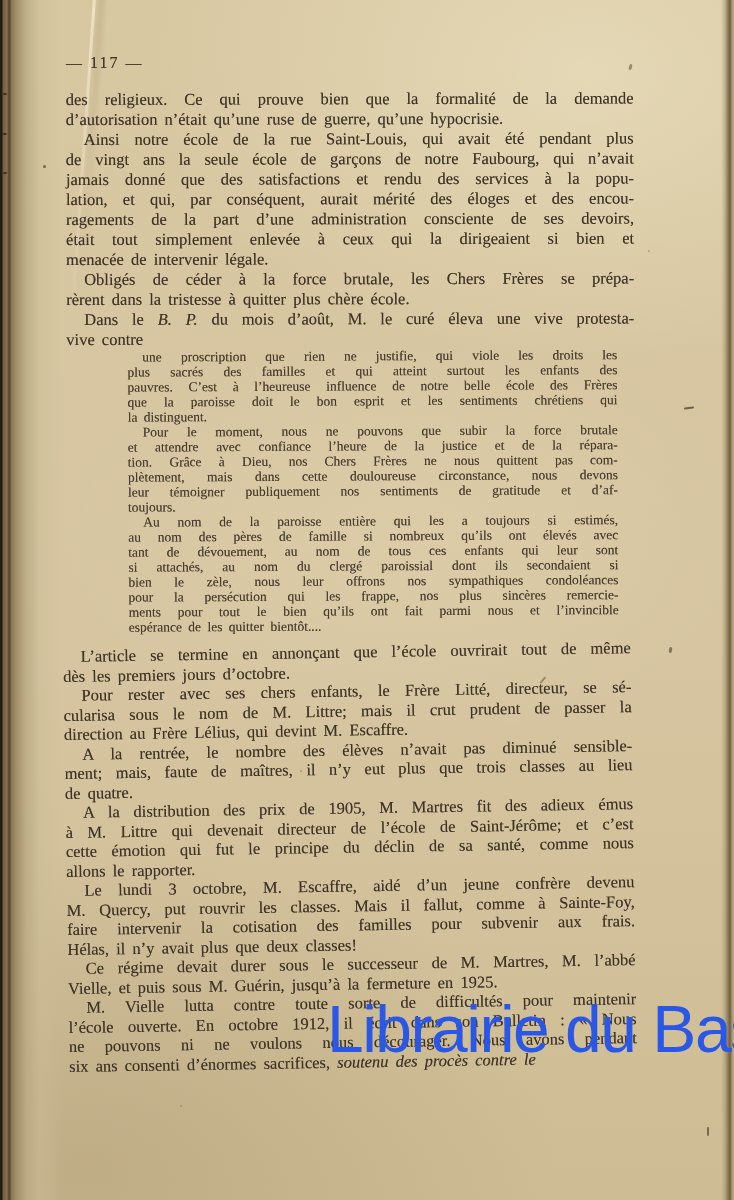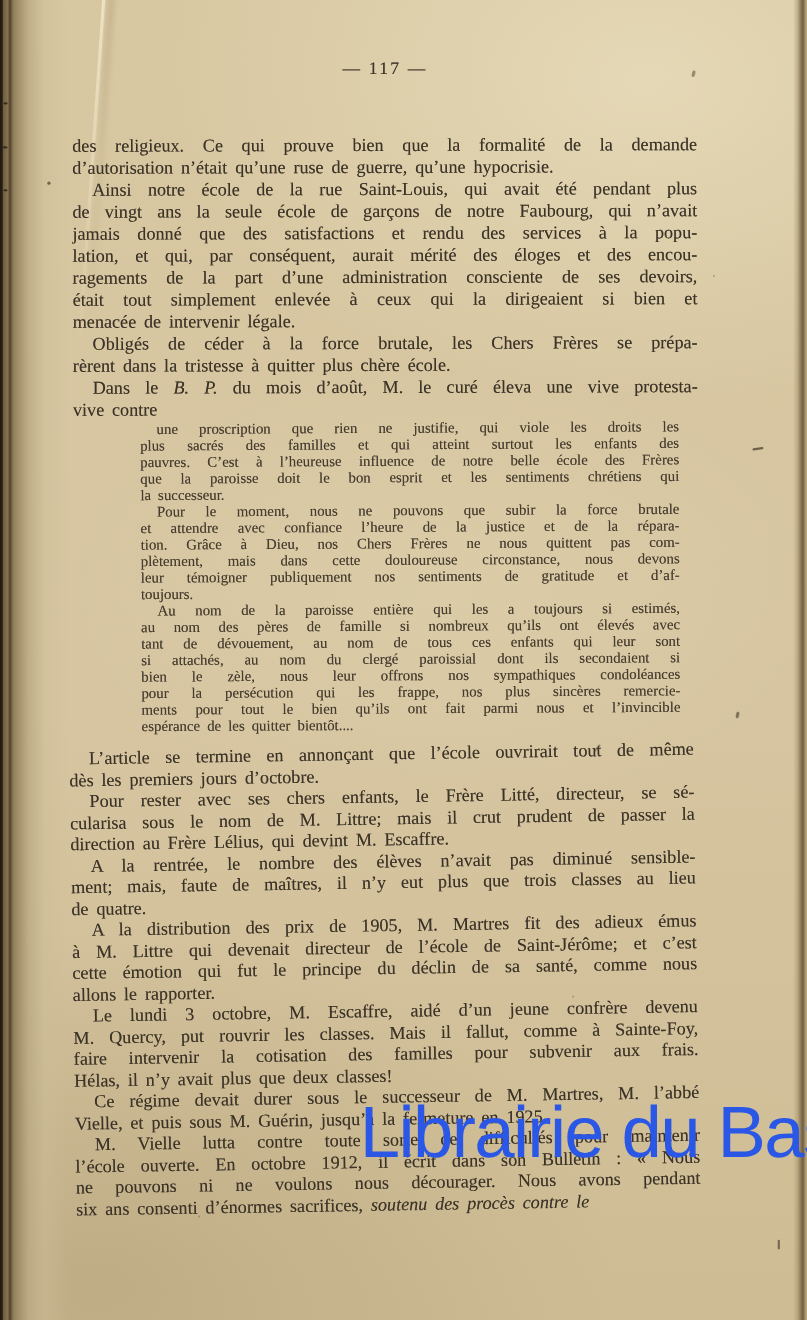--- a/index.html
+++ b/index.html
@@ -30,28 +30,27 @@
     background: linear-gradient(180deg, rgba(240,230,200,0.95), rgba(240,230,200,0.3) 65%, rgba(240,230,200,0));
     transform: rotate(4deg); filter: blur(0.7px);
   }
   .crease-shadow {
     position: absolute; left: 88px; top: -10px; width: 7px; height: 300px;
     background: linear-gradient(180deg, rgba(140,118,82,0.22), rgba(140,118,82,0));
     transform: rotate(4deg); filter: blur(2.5px);
   }
   .page-number {
     position: absolute; top: 54px; left: 66px; width: 568px;
-    text-align: center; font-size: 16px; letter-spacing: 2px;
+    font-size: 16px; letter-spacing: 2px;
     color: #3e352a; text-shadow: 0 0 0.6px rgba(59,51,39,0.55);
   }
   .text-column {
     position: absolute; left: 66px; top: 0; width: 568px;
     color: #3b3327;
     text-shadow: 0 0 0.6px rgba(59,51,39,0.55);
-    margin-top: 33px;
   }
   .section { transform-origin: left center; }
   .section-opening { margin-top: 90px; font-size: 16.5px; line-height: 20px; transform: rotate(-0.15deg); }
   .section-quotation {
     margin-top: 0; padding-left: 62px; padding-right: 16px;
     font-size: 13.5px; line-height: 15px; color: #453c2f;
     transform: rotate(-0.3deg);
   }
   .section-closing { margin-top: 12px; font-size: 16.5px; line-height: 19.5px; transform: rotate(-0.9deg); }
   .line { white-space: nowrap; text-align: justify; text-align-last: justify; }
@@ -112,21 +111,21 @@
           <div class="line indent"><span>Dans le </span><span class="it">B. P.</span><span> du mois d’août, M. le curé éleva une vive protesta-</span></div>
           <div class="line last"><span>vive contre</span></div>
         </div>
       </div>
       <div class="section section-quotation">
         <div class="para">
           <div class="line indent"><span>une proscription que rien ne justifie, qui viole les droits les</span></div>
           <div class="line"><span>plus sacrés des familles et qui atteint surtout les enfants des</span></div>
           <div class="line"><span>pauvres. C’est à l’heureuse influence de notre belle école des Frères</span></div>
           <div class="line"><span>que la paroisse doit le bon esprit et les sentiments chrétiens qui</span></div>
-          <div class="line last"><span>la successeur.</span></div>
+          <div class="line last"><span>la distinguent.</span></div>
         </div>
         <div class="para">
           <div class="line indent"><span>Pour le moment, nous ne pouvons que subir la force brutale</span></div>
           <div class="line"><span>et attendre avec confiance l’heure de la justice et de la répara-</span></div>
           <div class="line"><span>tion. Grâce à Dieu, nos Chers Frères ne nous quittent pas com-</span></div>
           <div class="line"><span>plètement, mais dans cette douloureuse circonstance, nous devons</span></div>
           <div class="line"><span>leur témoigner publiquement nos sentiments de gratitude et d’af-</span></div>
           <div class="line last"><span>toujours.</span></div>
         </div>
         <div class="para">

